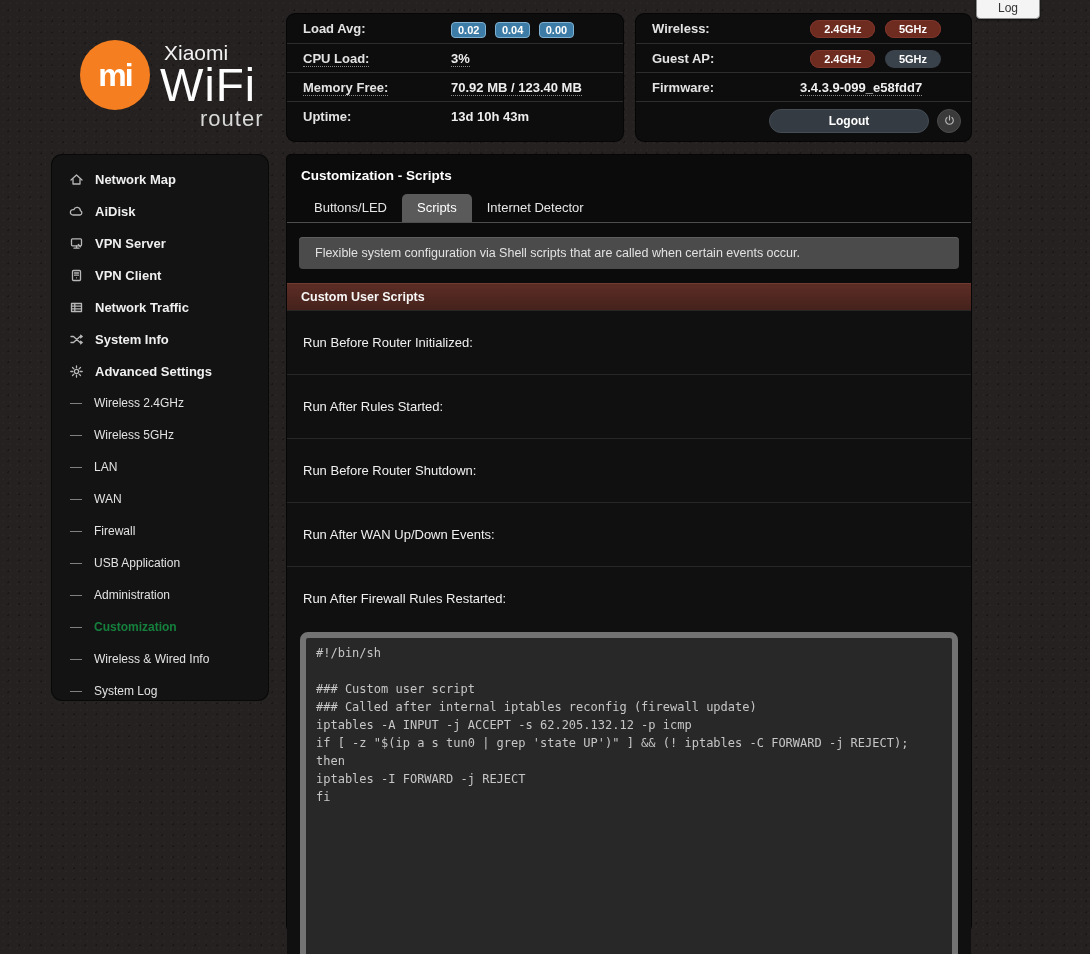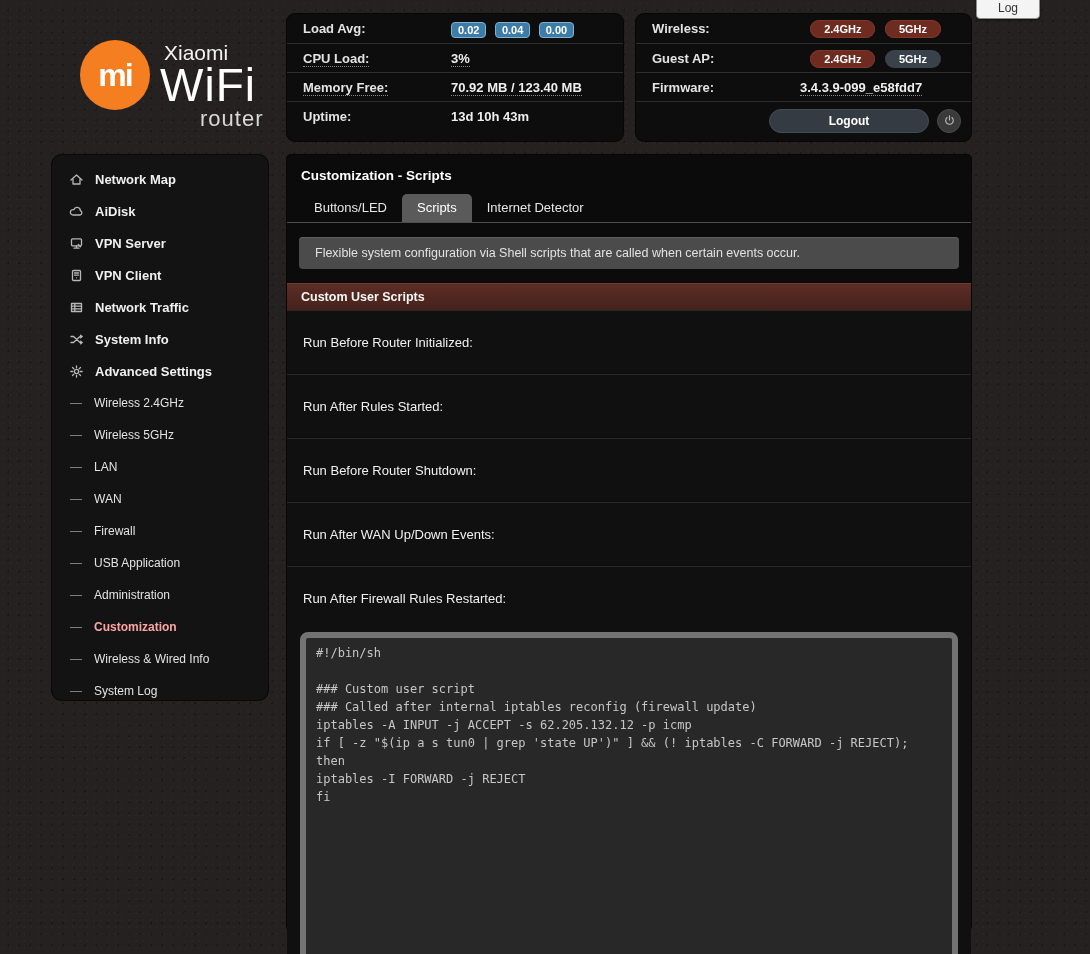--- a/index.html
+++ b/index.html
@@ -70,21 +70,21 @@
   
   .sidebar {
     left:52px; top:155px; width:216px; height:545px; background:#141313;
     border-radius:10px; padding:8px 0 0 16px; box-shadow:0 0 0 1px #090909;
   }
   .side-item { display:flex; align-items:center; height:32px; gap:11px; cursor:pointer; }
   .side-item .lbl { font-size:13px; font-weight:700; color:#f0f0f0; }
   .side-sub { display:flex; align-items:center; height:32px; cursor:pointer; }
   .side-sub .lbl { font-size:12px; font-weight:400; color:#e2e2e2; }
   .side-sub::before { content:"—"; color:#8f8f8f; margin:0 12px 0 2px; font-size:12px; }
-  .side-sub.active .lbl { color:#fca5a5; font-weight:700; }
+  .side-sub.active .lbl { color:#15803d; font-weight:700; }
   .sicon { width:16px; display:flex; justify-content:center; }
   .sicon svg { stroke:#b8b8b8; fill:none; stroke-width:1.3; stroke-linecap:round; stroke-linejoin:round; }
 
   
   .main {
     left:287px; top:155px; width:684px; height:780px; background:#0b0b0b;
     border-radius:4px 4px 10px 10px; box-shadow:0 0 0 1px #060606;
   }
   .main-title { padding:13px 14px 11px; font-size:13.5px; font-weight:700; color:#fff; }
   .tabbar { padding-left:12px; border-bottom:1px solid #4e4e4e; display:flex; }

